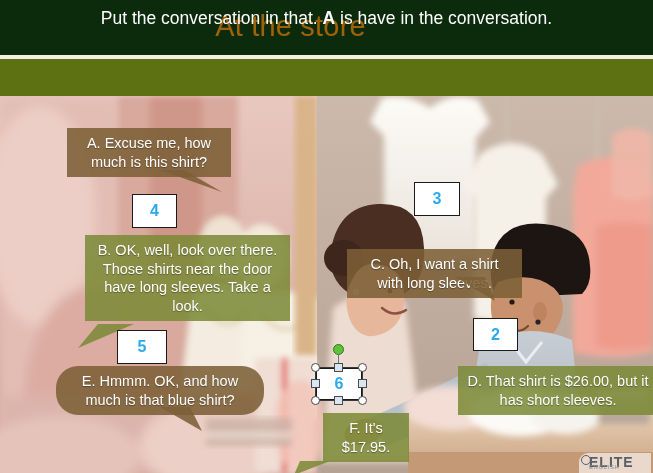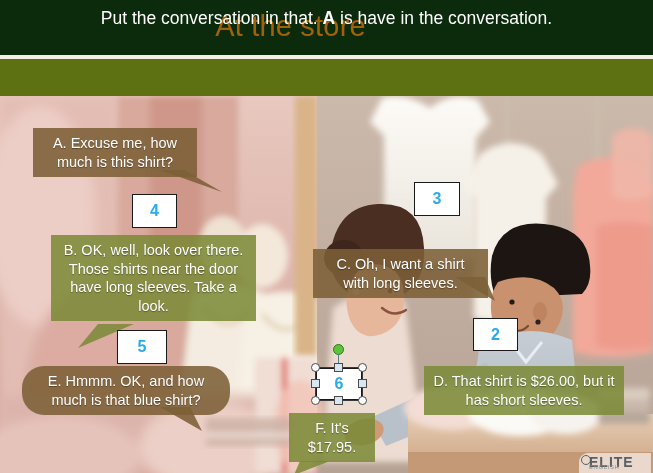--- a/index.html
+++ b/index.html
@@ -69,20 +69,21 @@
 
   
   .bubble {
     position: absolute;
     color: #ffffff;
     font-size: 14.5px;
     line-height: 18.5px;
     text-align: center;
     padding: 6px 9px;
     text-shadow: 0 1px 1px rgba(0,0,0,.35);
+    margin-left: 34px;
   }
   .bubble-brown { background: rgba(124, 96, 55, 0.88); }
   .bubble-olive { background: rgba(122, 137, 53, 0.86); }
 
   
   .tail {
     position: absolute;
     width: 0; height: 0;
   }
 

